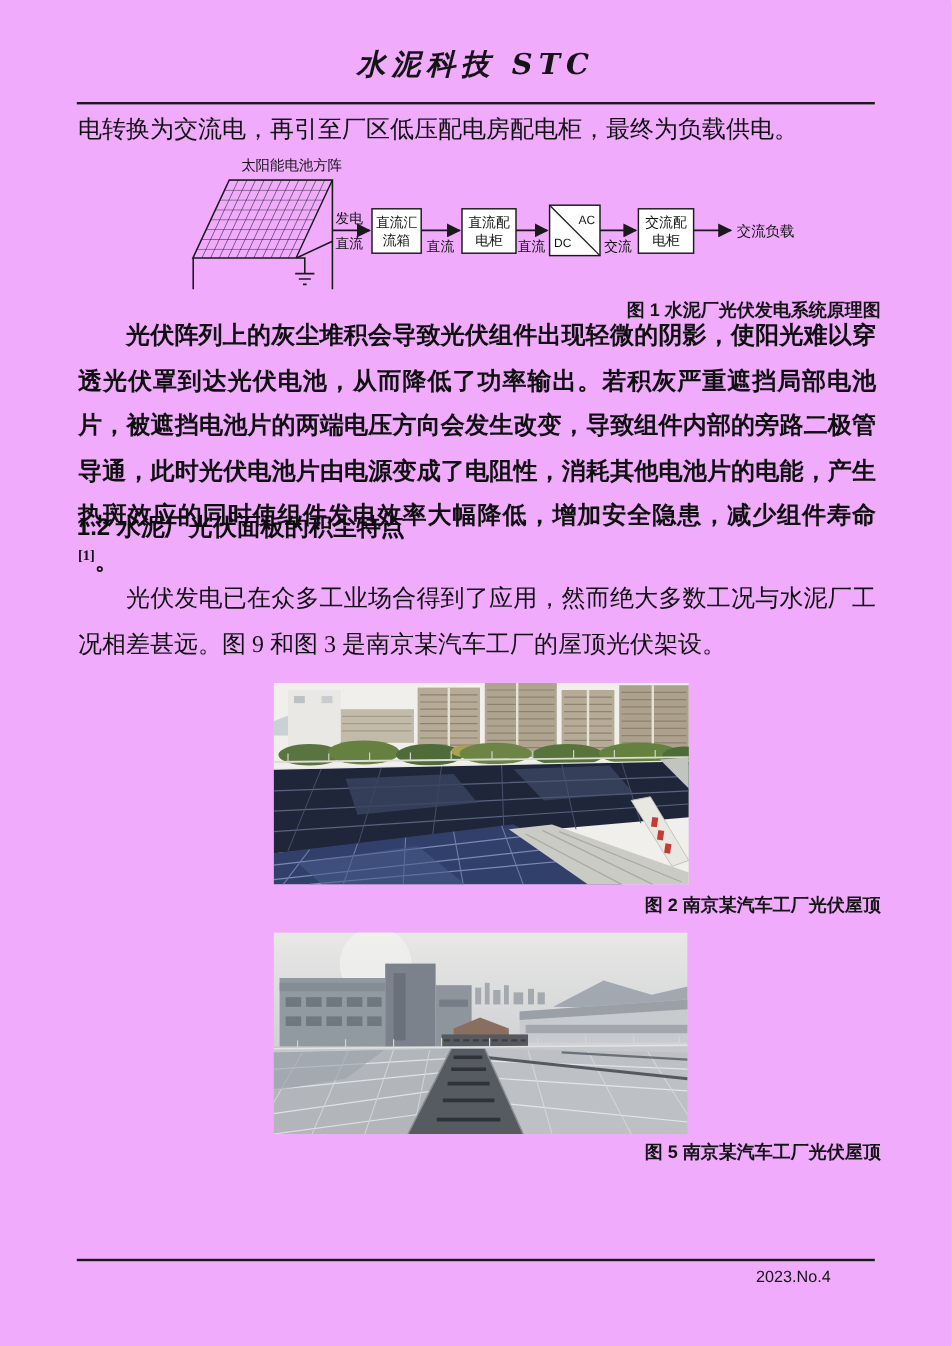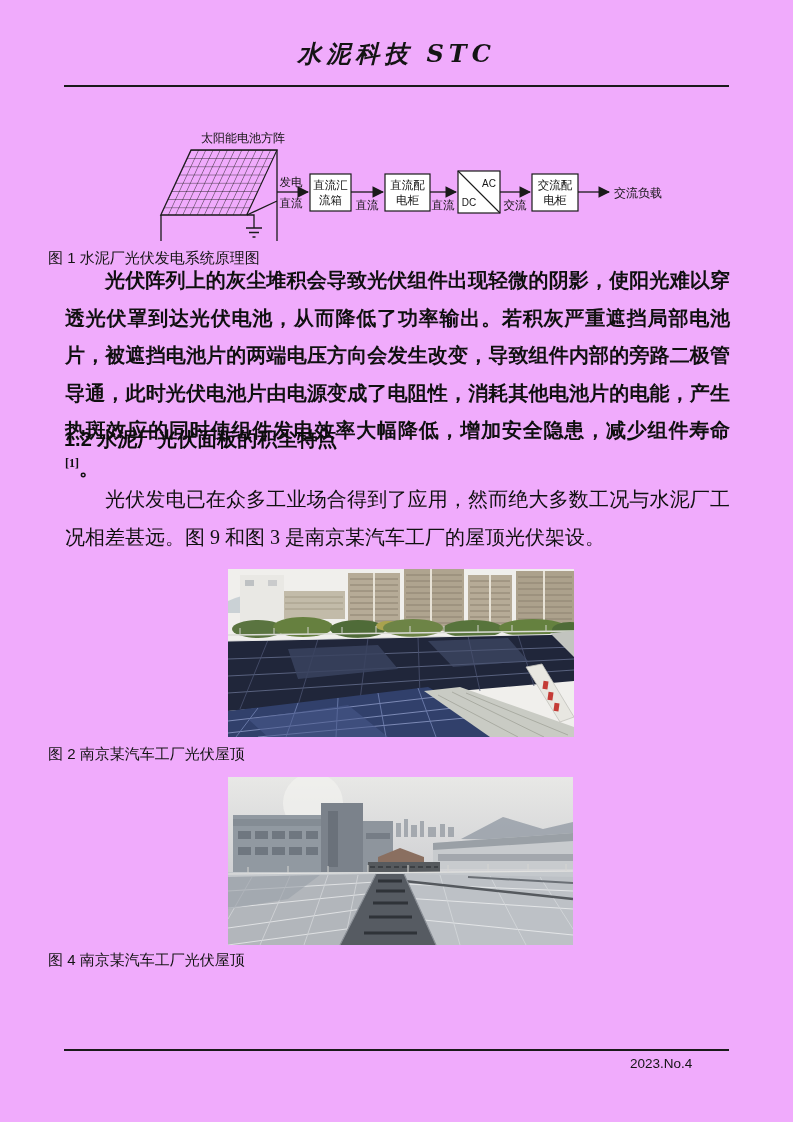--- a/index.html
+++ b/index.html
@@ -16,23 +16,23 @@
   }
   .rule{position:absolute;left:64px;width:665px;height:2px;background:#1a1a1a;}
   .rule.header{top:85px;}
   .rule.footer{top:1049px;}
   .bodytext{
     position:absolute;left:65px;width:665px;
     font-size:20px;line-height:37.5px;text-align:justify;color:#101010;
   }
   .indent{text-indent:2em;}
   .caption{
-    position:absolute;left:48px;width:665px;text-align:left;
+    position:absolute;left:69px;width:665px;text-align:right;
     font-family:"Liberation Sans","DejaVu Sans",sans-serif;
-    font-weight:normal;font-size:15px;color:#141414;
+    font-weight:bold;font-size:15px;color:#141414;
   }
   .section-heading{
     position:absolute;left:64px;width:665px;
     font-family:"Liberation Sans","DejaVu Sans",sans-serif;
     font-weight:bold;font-size:20px;color:#0d0d0d;
   }
   .diagram{position:absolute;left:138px;top:128px;}
   .photo{position:absolute;left:228px;display:block;}
   .footer-num{
     position:absolute;left:65px;top:1056px;width:665px;text-align:center;
@@ -46,20 +46,21 @@
   svg text{font-family:"Liberation Sans","DejaVu Sans",sans-serif;fill:#141414;}
 </style>
 </head>
 <body>
 
 <div class="page">
 
   <div class="journal-title">水泥科技 STC</div>
   <div class="rule header"></div>
 
+  <div class="bodytext" style="top:90px;">电转换为交流电，再引至厂区低压配电房配电柜，最终为负载供电。</div>
 
   <svg class="diagram" width="532" height="124" viewBox="0 0 532 124">
     <defs>
       <marker id="ah" viewBox="0 0 10 10" refX="9" refY="5" markerWidth="9" markerHeight="9" orient="auto">
         <path d="M0 0 L10 5 L0 10 z" fill="#1a1a1a"></path>
       </marker>
       <pattern id="cellgrid" width="7.2" height="8.2" patternUnits="userSpaceOnUse">
         <path d="M7.2 0 H0 V8.2" fill="none" stroke="#1a1a1a" stroke-width="0.9"></path>
       </pattern>
     </defs>
@@ -248,19 +249,19 @@
       <line x1="240" y1="100" x2="345" y2="106" stroke="#6a6f75" stroke-width="2"></line>
     </g>
 
     <g>
       <polygon points="148,97 176,97 208,168 112,168" fill="#565b62"></polygon>
       <path d="M150 104 H174 M148 114 H177 M145 126 H180 M141 140 H184 M136 156 H189" stroke="#2f3338" stroke-width="3"></path>
       <path d="M148 97 L112 168 M176 97 L208 168" stroke="#8a8f96" stroke-width="1.2"></path>
     </g>
   </svg>
 
-  <div class="caption" style="top:951px;">图 4 南京某汽车工厂光伏屋顶</div>
+  <div class="caption" style="top:951px;">图 5 南京某汽车工厂光伏屋顶</div>
 
 
   <div class="rule footer"></div>
   <div class="footer-issue">2023.No.4</div>
 
 </div>
 
 </body></html>

